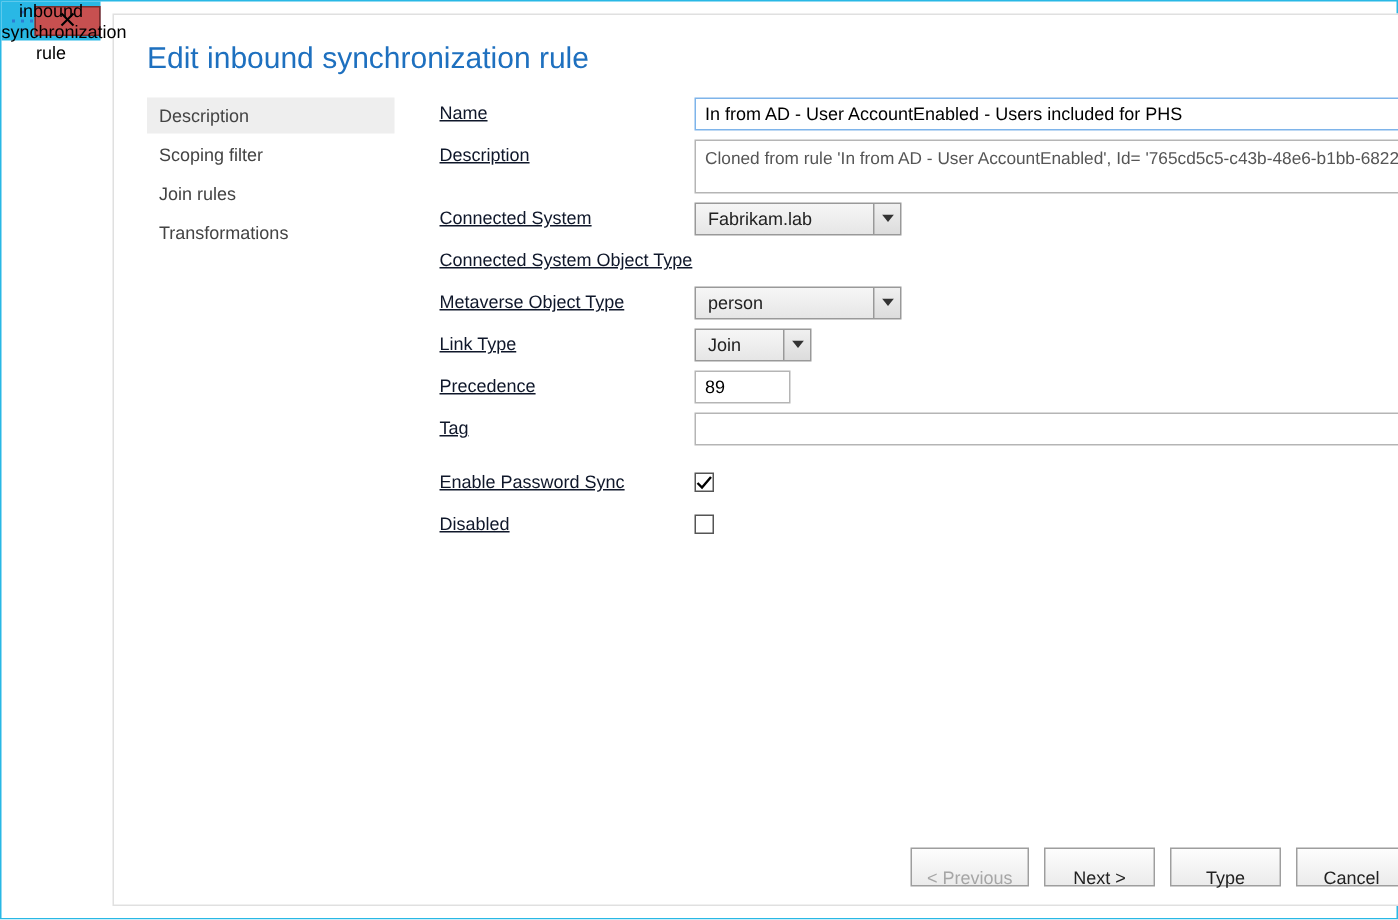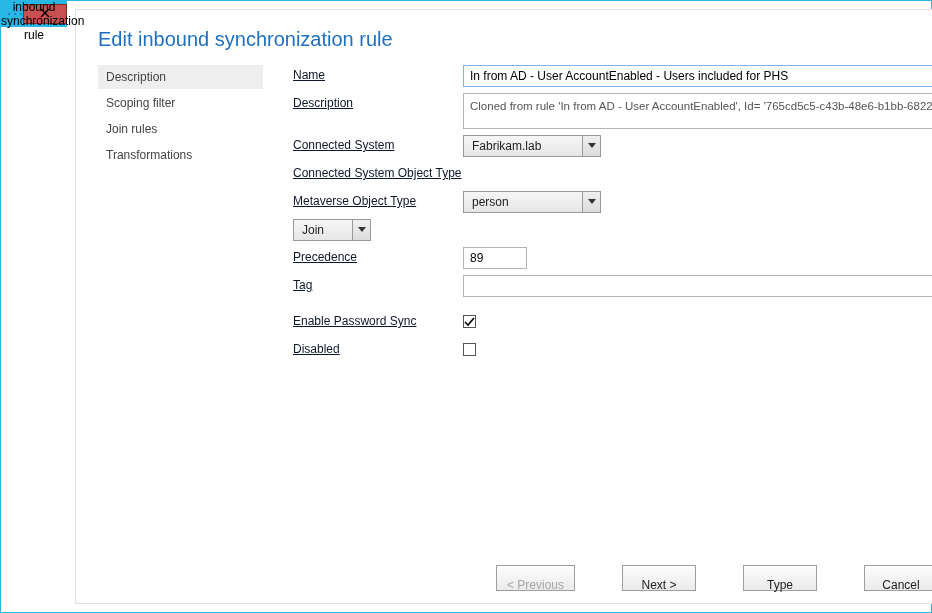--- a/index.html
+++ b/index.html
@@ -191,21 +191,20 @@
   .btn {
     min-width: 74px;
     height: 23px;
     border: 1px solid #9e9e9e;
     background: linear-gradient(#fdfdfd,#ebebeb);
     font-family: inherit;
     font-size: 12px;
     color: #222;
     cursor: pointer;
     padding: 12px 10px;
-    margin-left: 37px;
   }
   .btn[disabled] {
     color: #a6a6a6;
     cursor: default;
   }
 </style>
 </head>
 <body>
 
 <div class="window">
@@ -290,20 +289,21 @@
                       <svg width="8" height="6" viewBox="0 0 8 6">
                         <polygon points="0,0 8,0 4,5" fill="#333"></polygon>
                       </svg>
                     </span>
                 </div>
               </div>
             </div>
           </div>
 
           <div class="form-row">
+            <div class="form-label">Link Type</div>
             <div class="form-control">
               <div class="select-wrap">
                 <div class="select-val s-narrow">Join</div>
                 <div class="select-btn">
                   <span>
                       <svg width="8" height="6" viewBox="0 0 8 6">
                         <polygon points="0,0 8,0 4,5" fill="#333"></polygon>
                       </svg>
                     </span>
                 </div>

